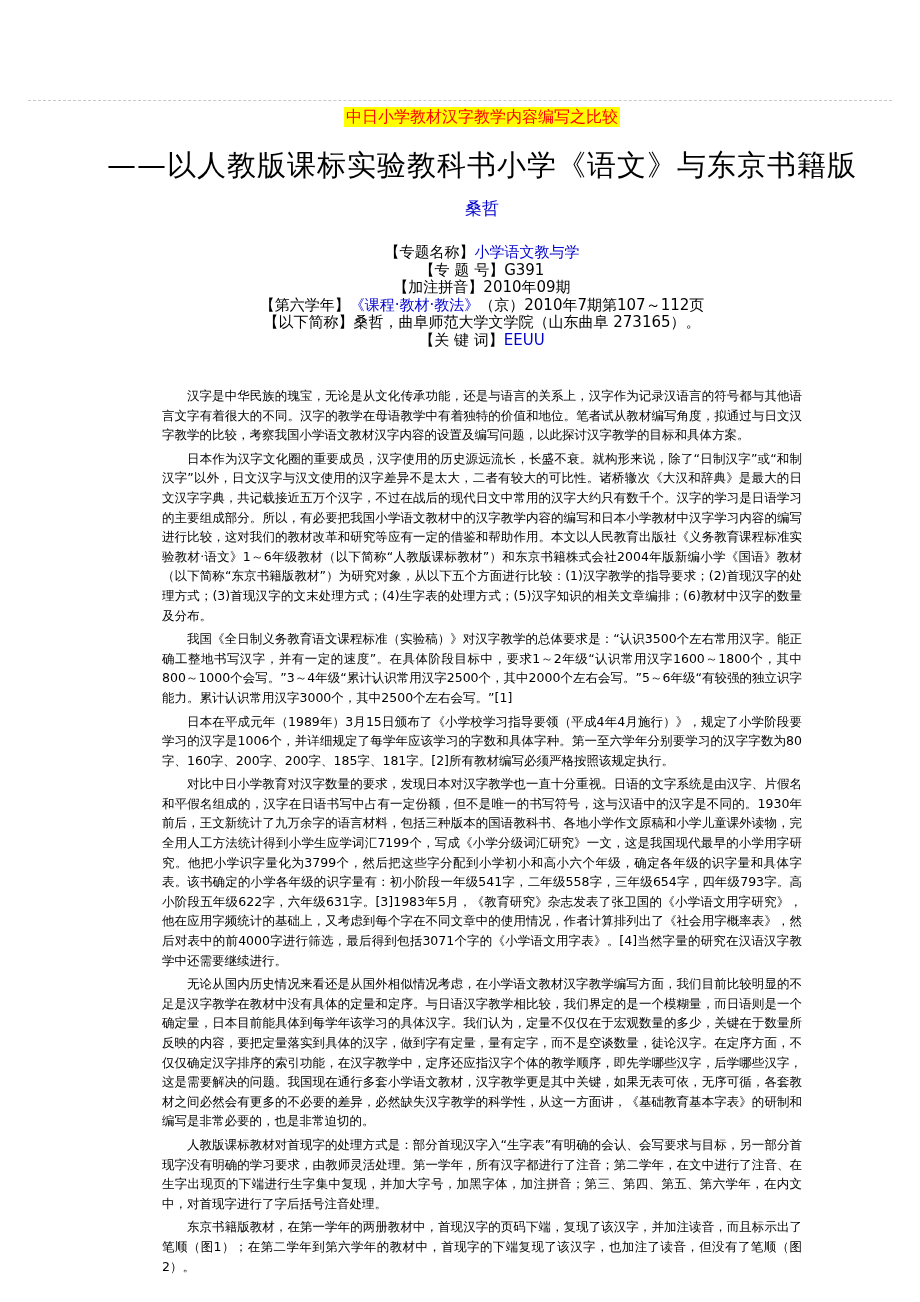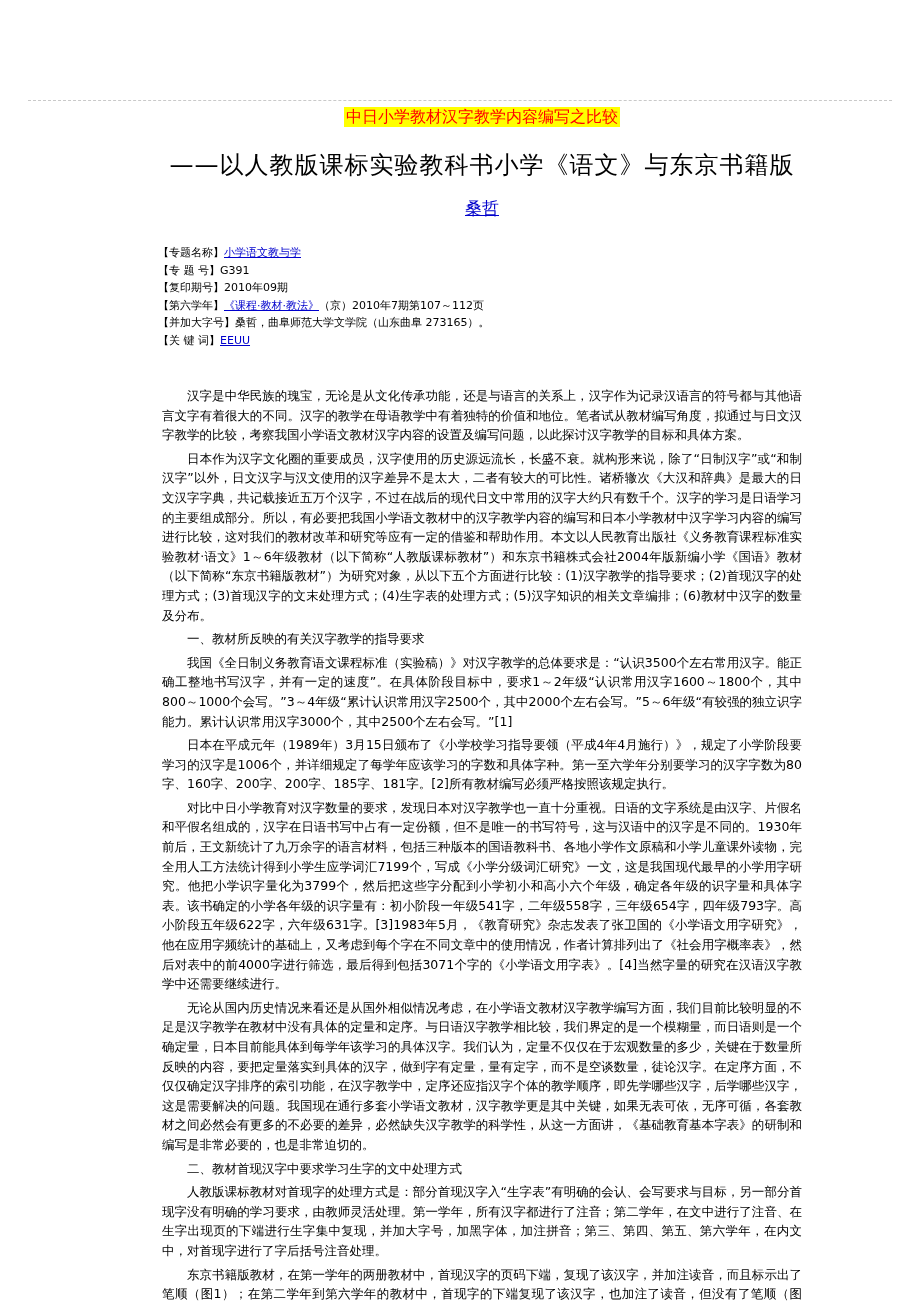--- a/index.html
+++ b/index.html
@@ -24,30 +24,30 @@
   .header { padding-top: 107px; text-align: center; }
   .tag-title {
     display: inline-block;
     font-size: 16px;
     color: #ff0000;
     background: #ffff00;
     padding: 0 2px;
     line-height: 20px;
   }
   .subtitle {
-    font-size: 24px;
+    font-size: 29px;
     font-weight: 400;
     line-height: 52px;
     margin: 12px 40px 6px 40px;
     letter-spacing: 1px;
   }
   .author-line { font-size: 17px; margin-bottom: 24px; }
-  a.doc-link { color: #0000cc; text-decoration: underline; cursor: pointer; }
+  a.doc-link { color: #0000cc; cursor: pointer; }
   .content { width: 648px; margin: 0 auto; }
-  .meta { font-size: 11px; line-height: 17.5px; margin-bottom: 37px; }
+  .meta { font-size: 15px; line-height: 17.5px; margin-bottom: 37px; text-align: center; }
   .meta-row { white-space: normal; }
   .meta-label { color: #000; }
   .body-text {
     font-size: 12.5px;
     line-height: 19.6px;
     text-align: justify;
   }
   .body-text p { margin: 4px; text-indent: 2em; }
 </style>
 </head>
@@ -70,41 +70,39 @@
   <div class="content">
 
     <div class="meta">
       <div class="meta-row">
         <span class="meta-label">【专题名称】</span><a class="doc-link">小学语文教与学</a>
       </div>
       <div class="meta-row">
         <span class="meta-label">【专 题 号】</span><span>G391</span>
       </div>
       <div class="meta-row">
-        <span class="meta-label">【复印期号】</span><span>2010年09期</span>
+        <span class="meta-label">【加注拼音】</span><span>2010年09期</span>
       </div>
       <div class="meta-row">
         <span class="meta-label">【第六学年】</span><a class="doc-link">《课程·教材·教法》</a><span>（京）2010年7期第107～112页</span>
       </div>
       <div class="meta-row">
-        <span class="meta-label">【并加大字号】</span><span>桑哲，曲阜师范大学文学院（山东曲阜 273165）。</span>
+        <span class="meta-label">【以下简称】</span><span>桑哲，曲阜师范大学文学院（山东曲阜 273165）。</span>
       </div>
       <div class="meta-row">
         <span class="meta-label">【关 键 词】</span><a class="doc-link">EEUU</a>
       </div>
     </div>
 
     <div class="body-text">
       <p>汉字是中华民族的瑰宝，无论是从文化传承功能，还是与语言的关系上，汉字作为记录汉语言的符号都与其他语言文字有着很大的不同。汉字的教学在母语教学中有着独特的价值和地位。笔者试从教材编写角度，拟通过与日文汉字教学的比较，考察我国小学语文教材汉字内容的设置及编写问题，以此探讨汉字教学的目标和具体方案。</p>
       <p>日本作为汉字文化圈的重要成员，汉字使用的历史源远流长，长盛不衰。就构形来说，除了“日制汉字”或“和制汉字”以外，日文汉字与汉文使用的汉字差异不是太大，二者有较大的可比性。诸桥辙次《大汉和辞典》是最大的日文汉字字典，共记载接近五万个汉字，不过在战后的现代日文中常用的汉字大约只有数千个。汉字的学习是日语学习的主要组成部分。所以，有必要把我国小学语文教材中的汉字教学内容的编写和日本小学教材中汉字学习内容的编写进行比较，这对我们的教材改革和研究等应有一定的借鉴和帮助作用。本文以人民教育出版社《义务教育课程标准实验教材·语文》1～6年级教材（以下简称“人教版课标教材”）和东京书籍株式会社2004年版新编小学《国语》教材（以下简称“东京书籍版教材”）为研究对象，从以下五个方面进行比较：(1)汉字教学的指导要求；(2)首现汉字的处理方式；(3)首现汉字的文末处理方式；(4)生字表的处理方式；(5)汉字知识的相关文章编排；(6)教材中汉字的数量及分布。</p>
-      <p>一、教材所反映的有关汉字教学的指导要求</p>
       <p>我国《全日制义务教育语文课程标准（实验稿）》对汉字教学的总体要求是：“认识3500个左右常用汉字。能正确工整地书写汉字，并有一定的速度”。在具体阶段目标中，要求1～2年级“认识常用汉字1600～1800个，其中800～1000个会写。”3～4年级“累计认识常用汉字2500个，其中2000个左右会写。”5～6年级“有较强的独立识字能力。累计认识常用汉字3000个，其中2500个左右会写。”[1]</p>
       <p>日本在平成元年（1989年）3月15日颁布了《小学校学习指导要领（平成4年4月施行）》，规定了小学阶段要学习的汉字是1006个，并详细规定了每学年应该学习的字数和具体字种。第一至六学年分别要学习的汉字字数为80字、160字、200字、200字、185字、181字。[2]所有教材编写必须严格按照该规定执行。</p>
       <p>对比中日小学教育对汉字数量的要求，发现日本对汉字教学也一直十分重视。日语的文字系统是由汉字、片假名和平假名组成的，汉字在日语书写中占有一定份额，但不是唯一的书写符号，这与汉语中的汉字是不同的。1930年前后，王文新统计了九万余字的语言材料，包括三种版本的国语教科书、各地小学作文原稿和小学儿童课外读物，完全用人工方法统计得到小学生应学词汇7199个，写成《小学分级词汇研究》一文，这是我国现代最早的小学用字研究。他把小学识字量化为3799个，然后把这些字分配到小学初小和高小六个年级，确定各年级的识字量和具体字表。该书确定的小学各年级的识字量有：初小阶段一年级541字，二年级558字，三年级654字，四年级793字。高小阶段五年级622字，六年级631字。[3]1983年5月，《教育研究》杂志发表了张卫国的《小学语文用字研究》，他在应用字频统计的基础上，又考虑到每个字在不同文章中的使用情况，作者计算排列出了《社会用字概率表》，然后对表中的前4000字进行筛选，最后得到包括3071个字的《小学语文用字表》。[4]当然字量的研究在汉语汉字教学中还需要继续进行。</p>
       <p>无论从国内历史情况来看还是从国外相似情况考虑，在小学语文教材汉字教学编写方面，我们目前比较明显的不足是汉字教学在教材中没有具体的定量和定序。与日语汉字教学相比较，我们界定的是一个模糊量，而日语则是一个确定量，日本目前能具体到每学年该学习的具体汉字。我们认为，定量不仅仅在于宏观数量的多少，关键在于数量所反映的内容，要把定量落实到具体的汉字，做到字有定量，量有定字，而不是空谈数量，徒论汉字。在定序方面，不仅仅确定汉字排序的索引功能，在汉字教学中，定序还应指汉字个体的教学顺序，即先学哪些汉字，后学哪些汉字，这是需要解决的问题。我国现在通行多套小学语文教材，汉字教学更是其中关键，如果无表可依，无序可循，各套教材之间必然会有更多的不必要的差异，必然缺失汉字教学的科学性，从这一方面讲，《基础教育基本字表》的研制和编写是非常必要的，也是非常迫切的。</p>
-      <p>二、教材首现汉字中要求学习生字的文中处理方式</p>
       <p>人教版课标教材对首现字的处理方式是：部分首现汉字入“生字表”有明确的会认、会写要求与目标，另一部分首现字没有明确的学习要求，由教师灵活处理。第一学年，所有汉字都进行了注音；第二学年，在文中进行了注音、在生字出现页的下端进行生字集中复现，并加大字号，加黑字体，加注拼音；第三、第四、第五、第六学年，在内文中，对首现字进行了字后括号注音处理。</p>
       <p>东京书籍版教材，在第一学年的两册教材中，首现汉字的页码下端，复现了该汉字，并加注读音，而且标示出了笔顺（图1）；在第二学年到第六学年的教材中，首现字的下端复现了该汉字，也加注了读音，但没有了笔顺（图2）。</p>
     </div>
 
   </div>
 
 </div>
 
 </body></html>

